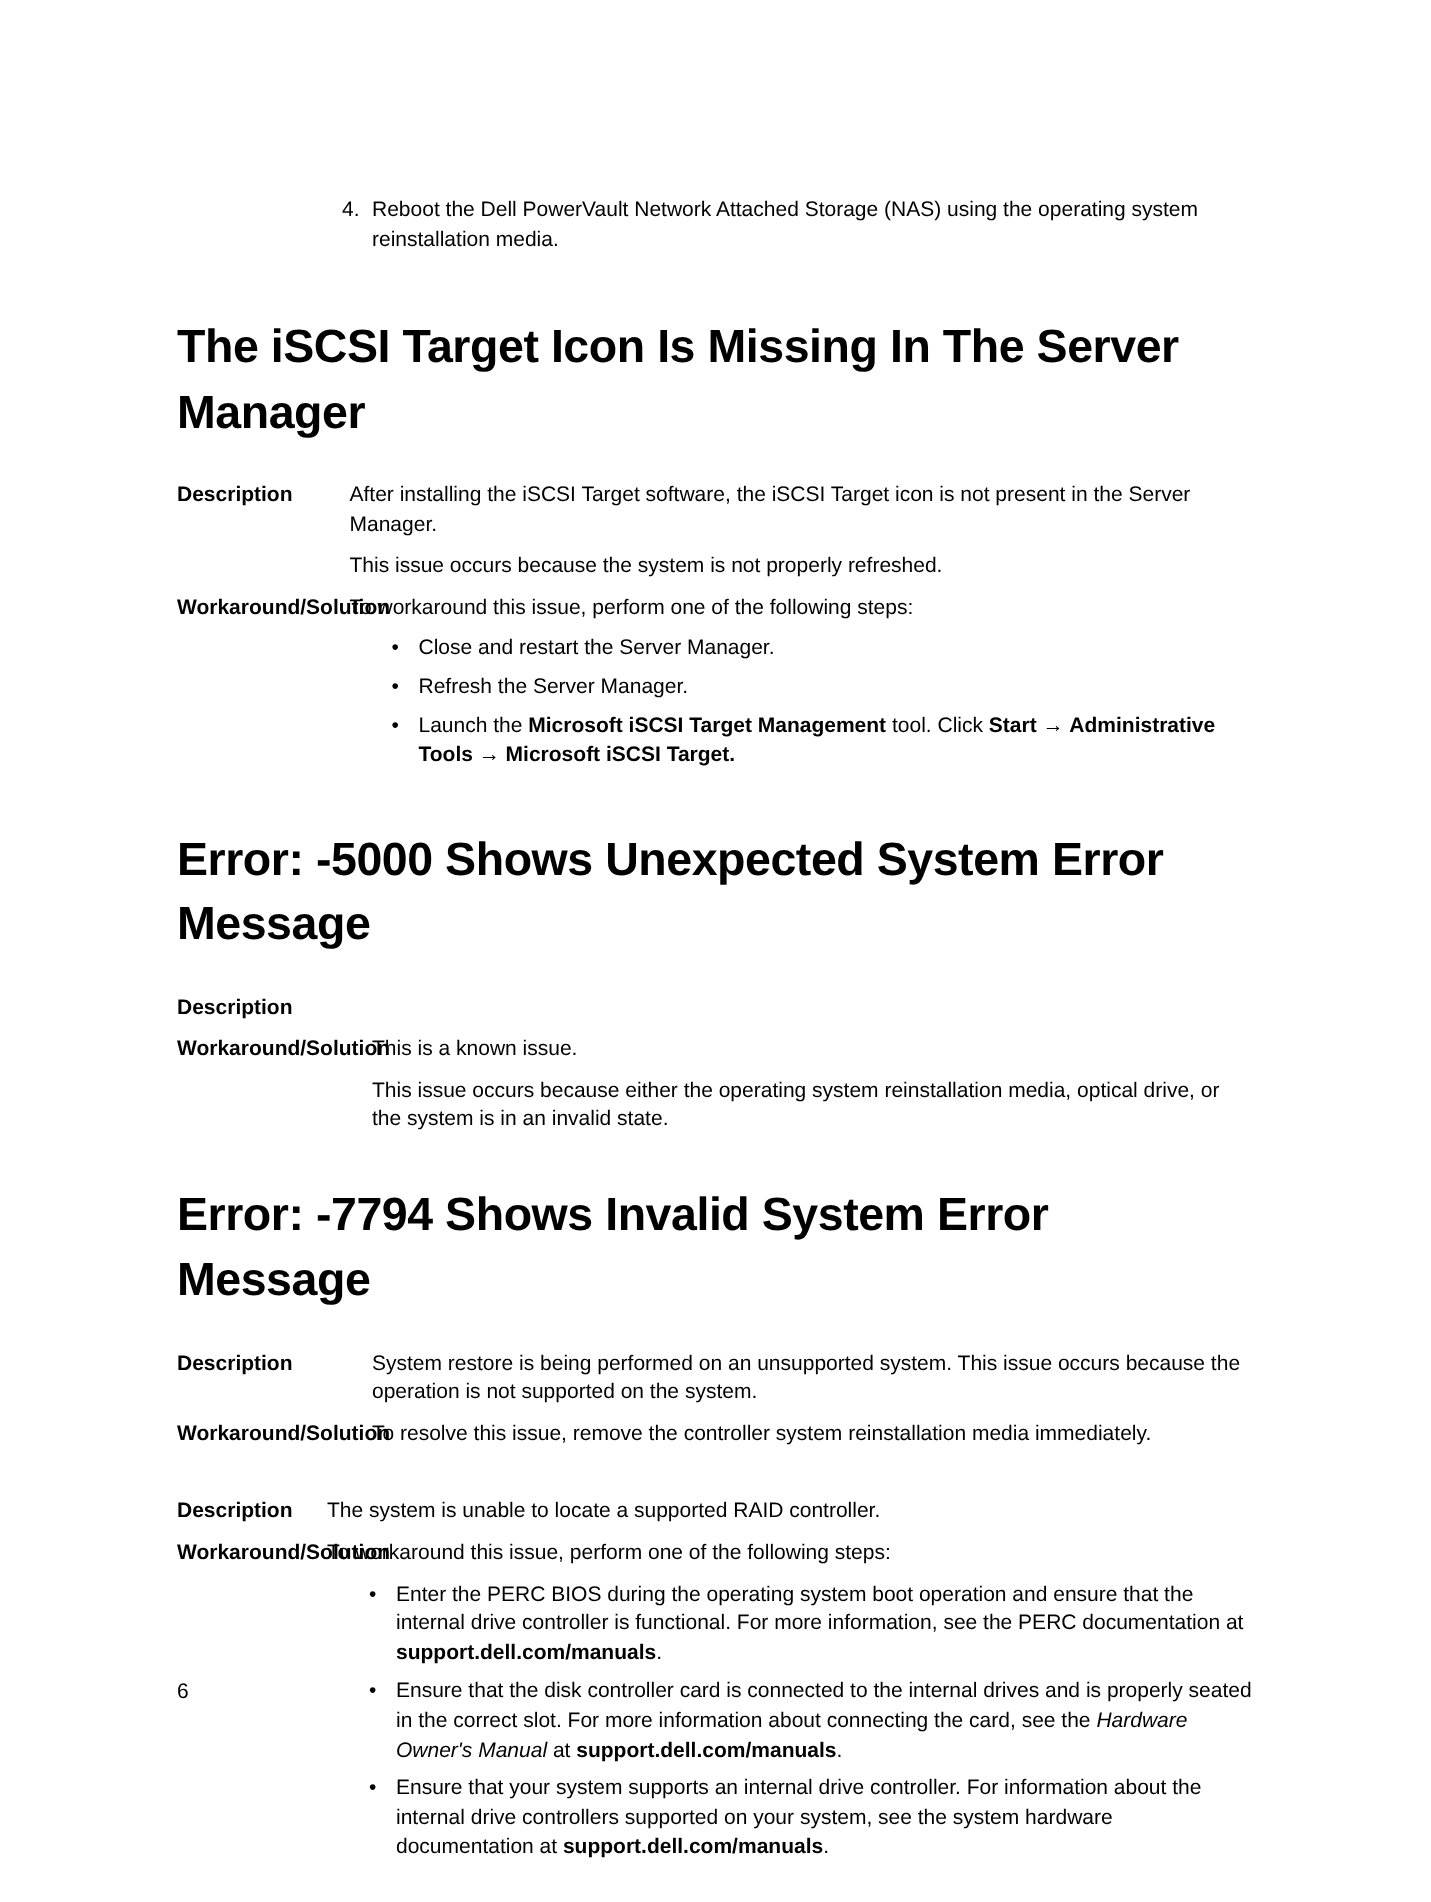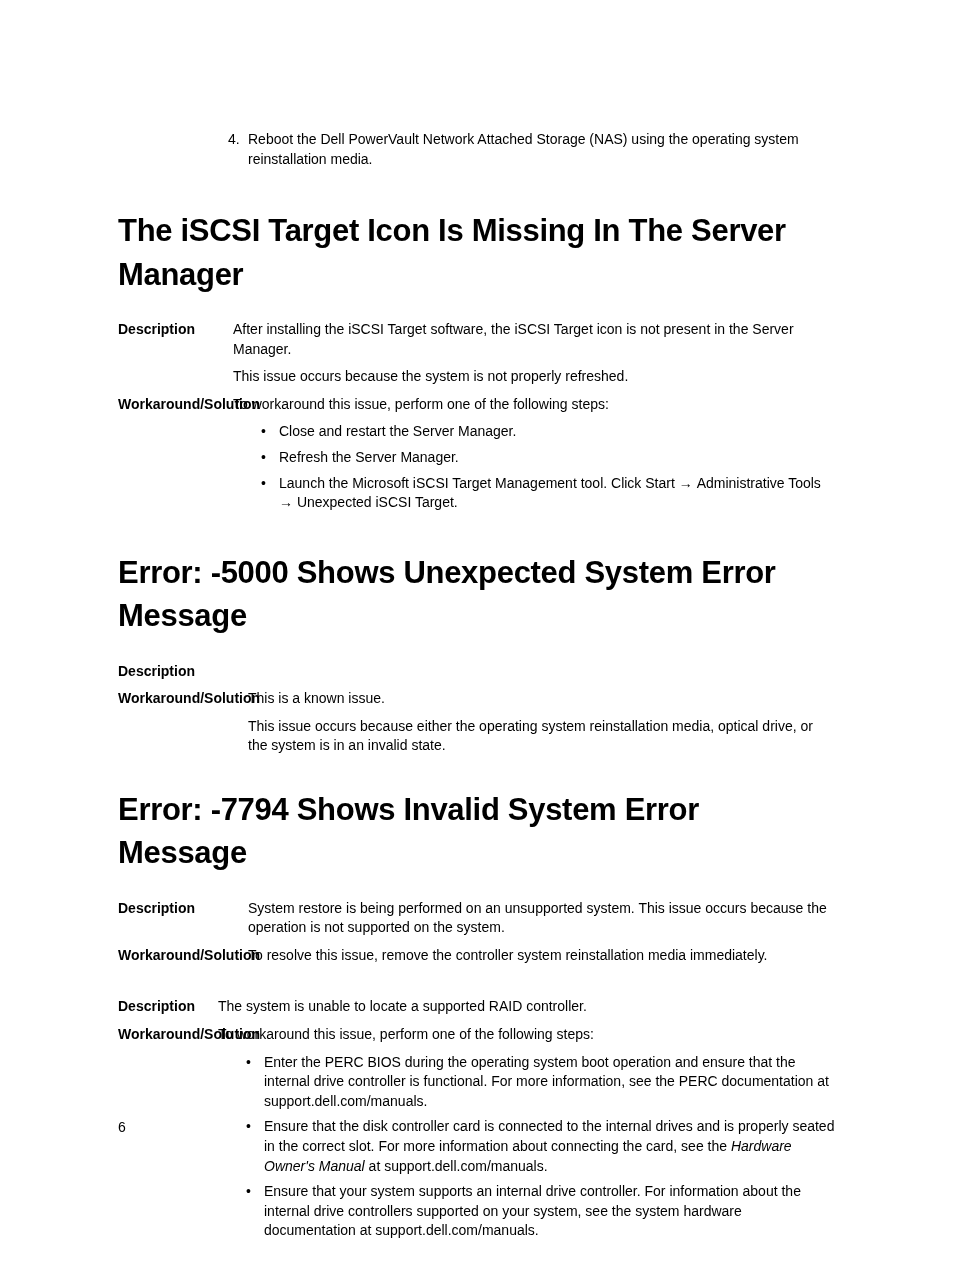--- a/index.html
+++ b/index.html
@@ -66,21 +66,21 @@
       position: relative;
       margin-bottom: 6px;
       padding-left: 18px;
     }
     ul li::before {
       content: "•";
       position: absolute;
       left: 0;
       font-size: 14px;
     }
-    .bold { font-weight: normal; }
+    .bold { font-weight: bold; }
     .italic { font-style: italic; }
     .page-num {
       position: absolute;
       bottom: 130px;
       left: 118px;
       font-size: 14px;
     }
     .arrow { font-family: Arial, sans-serif; }
   </style>
 </head>
@@ -100,21 +100,21 @@
       <p>This issue occurs because the system is not properly refreshed.</p>
     </div>
   </div>
   <div class="entry">
     <div class="entry-label w115">Workaround/Solution</div>
     <div class="entry-val">
       <p>To workaround this issue, perform one of the following steps:</p>
       <ul>
         <li>Close and restart the Server Manager.</li>
         <li>Refresh the Server Manager.</li>
-        <li><span>Launch the </span><span class="bold">Microsoft iSCSI Target Management</span><span> tool. Click </span><span class="bold">Start</span><span class="arrow"> → </span><span class="bold">Administrative Tools</span><span class="arrow"> → </span><span class="bold">Unexpected iSCSI Target.</span></li>
+        <li><span>Launch the </span><span class="bold">Microsoft iSCSI Target Management</span><span> tool. Click </span><span class="bold">Start</span><span class="arrow"> → </span><span class="bold">Administrative Tools</span><span class="arrow"> → </span><span class="bold">Microsoft iSCSI Target.</span></li>
       </ul>
     </div>
   </div>
 </div>
 
 <div class="section">
   <h2>Error: -5000 Shows Unexpected System Error Message</h2>
   <div class="entry">
     <div class="entry-label w130">Description</div>
   </div>

